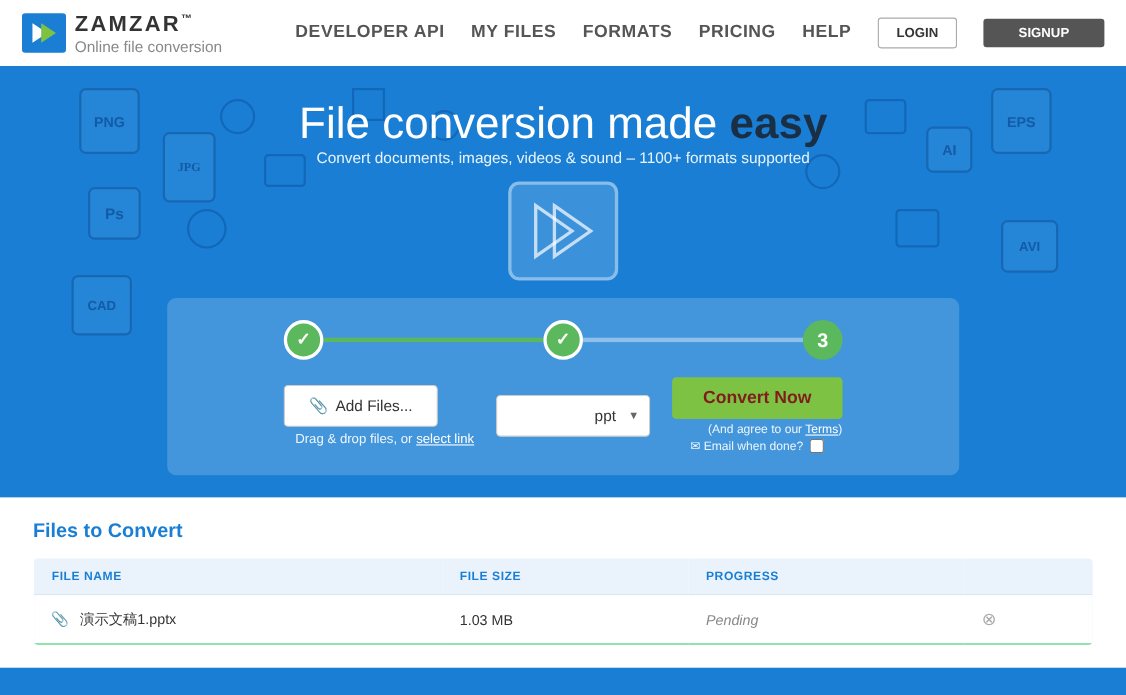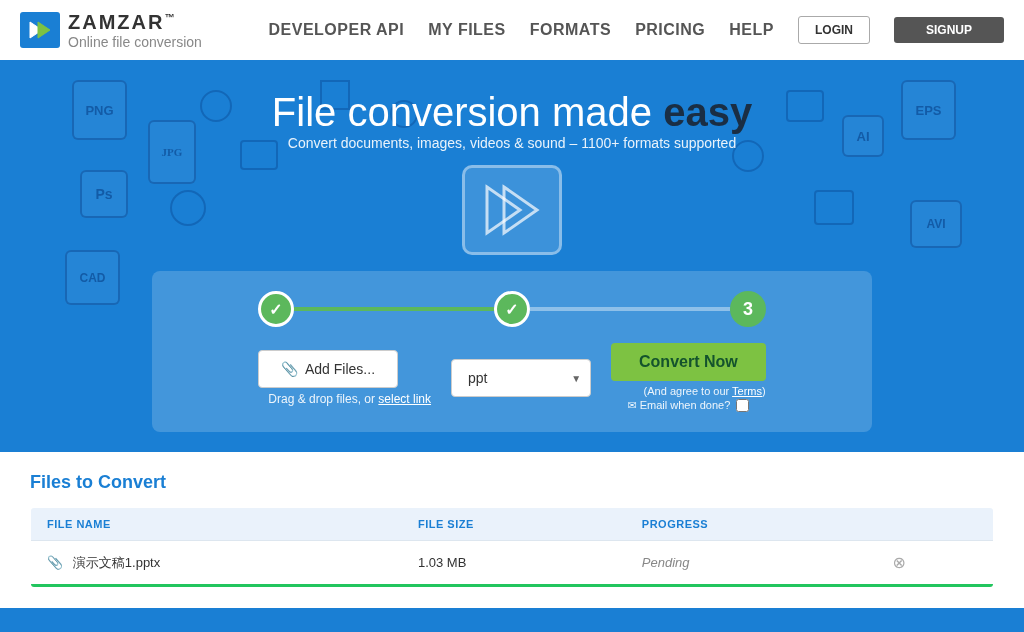--- a/index.html
+++ b/index.html
@@ -154,41 +154,41 @@
     .format-select {
       background: white;
       border: 1px solid #ccc;
       padding: 10px 30px 10px 16px;
       border-radius: 4px;
       font-size: 14px;
       color: #333;
       min-width: 140px;
       appearance: none;
       cursor: pointer;
-      text-align: left;
+      text-align: right;
       position: relative;
     }
     .select-wrapper {
       position: relative;
       display: inline-block;
     }
     .select-wrapper::after {
       content: '▼';
       position: absolute;
       right: 10px;
       top: 50%;
       transform: translateY(-50%);
       font-size: 10px;
       color: #666;
       pointer-events: none;
     }
     .convert-btn {
       background: #7dc242;
       border: none;
-      color: #14532d;
+      color: #7f1d1d;
       padding: 10px 28px;
       border-radius: 4px;
       font-size: 16px;
       font-weight: bold;
       cursor: pointer;
       min-width: 140px;
     }
     .drag-text {
       font-size: 12px;
       color: rgba(255,255,255,0.9);
@@ -244,21 +244,21 @@
       letter-spacing: 0.5px;
       border-bottom: 1px solid #dde6ef;
     }
     .files-table tbody tr {
       background: white;
     }
     .files-table tbody td {
       padding: 12px 16px;
       font-size: 13px;
       color: #333;
-      border-bottom: 4px solid #22c55e;
+      border-bottom: 2px solid #22c55e;
     }
     .file-icon { color: #aaa; margin-right: 6px; }
     .pending-badge { color: #888; font-style: italic; }
     .remove-btn {
       background: none;
       border: none;
       cursor: pointer;
       color: #aaa;
       font-size: 16px;
     }

